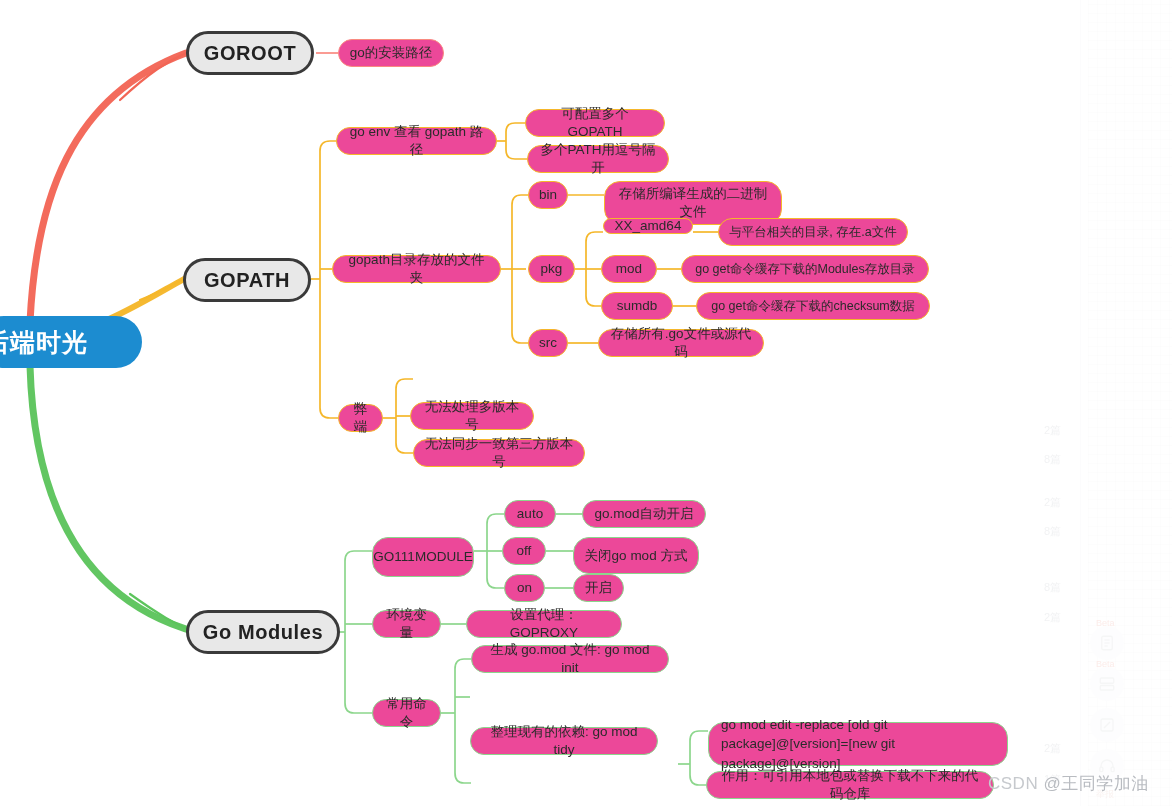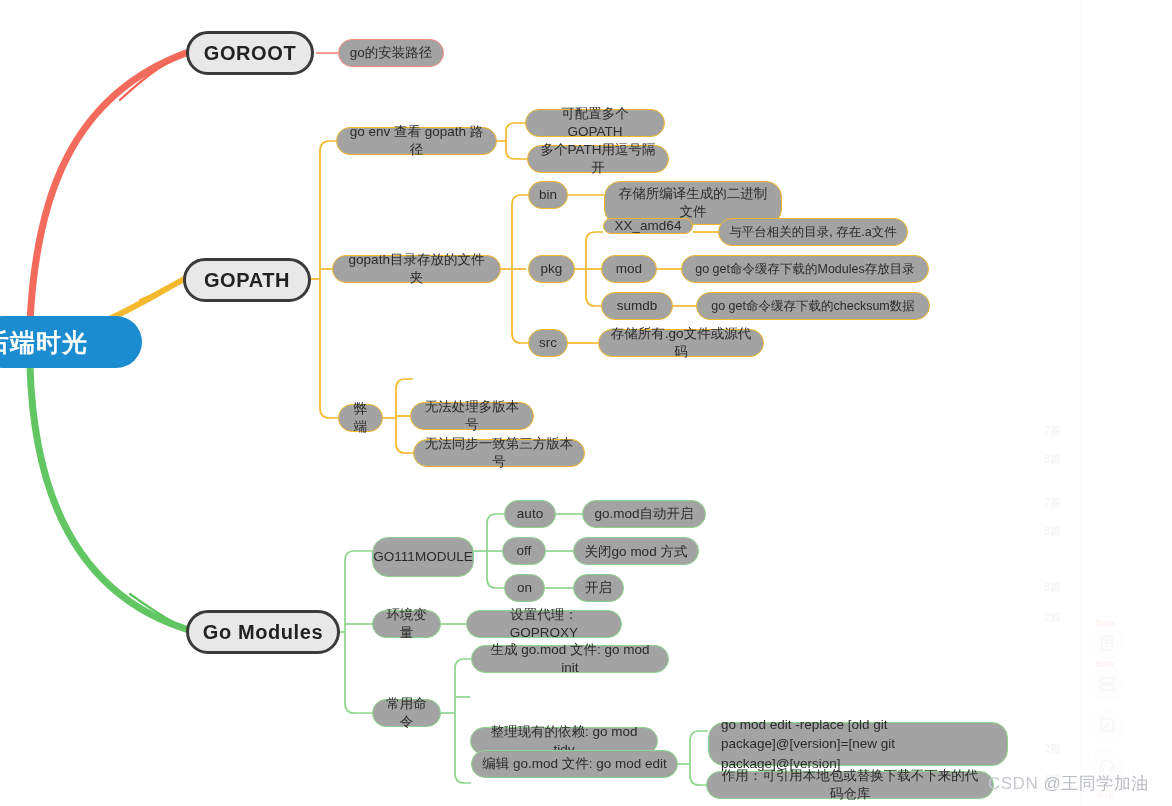--- a/index.html
+++ b/index.html
@@ -15,21 +15,21 @@
   svg.edges{position:absolute;left:0;top:0;width:1172px;height:806px;pointer-events:none;}
 
   
   .node{
     position:absolute;
     box-sizing:border-box;
     display:flex;align-items:center;justify-content:center;
     text-align:center;
     white-space:pre-wrap;
     line-height:1.3;
-    background:#a3a3a3;
+    background:#ec4899;
   }
 
   
   .root{
     background:#1c8cd0;
     color:#fff;
     font-size:25px;
     font-weight:bold;
     letter-spacing:1px;
     border-radius:34px;
@@ -294,43 +294,40 @@
   <div class="node pill c-grn" style="left:504px;top:500px;width:52px;height:28px;">
     <span>auto</span>
   </div>
   <div class="node pill c-grn" style="left:582px;top:500px;width:124px;height:28px;">
     <span>go.mod自动开启</span>
   </div>
 
   <div class="node pill c-grn" style="left:502px;top:537px;width:44px;height:28px;">
     <span>off</span>
   </div>
-  <div class="node pill c-grn" style="left:573px;top:537px;width:126px;height:28px;align-items:flex-end;">
+  <div class="node pill c-grn" style="left:573px;top:537px;width:126px;height:37px;">
     <span>关闭go mod 方式</span>
   </div>
 
   <div class="node pill c-grn" style="left:504px;top:574px;width:41px;height:28px;">
     <span>on</span>
   </div>
   <div class="node pill c-grn" style="left:573px;top:574px;width:51px;height:28px;">
     <span>开启</span>
   </div>
 
   <div class="node pill c-grn" style="left:466px;top:610px;width:156px;height:28px;">
     <span>设置代理：GOPROXY</span>
   </div>
 
   <div class="node pill c-grn" style="left:471px;top:645px;width:198px;height:28px;">
     <span>生成 go.mod 文件: go mod init</span>
   </div>
   <div class="node pill c-grn" style="left:470px;top:683px;width:188px;height:28px;margin-top:44px;">
     <span>整理现有的依赖: go mod tidy</span>
-  </div>
-  <div class="node pill c-grn" style="left:471px;top:750px;width:207px;height:28px;">
-    <span>编辑 go.mod 文件: go mod edit</span>
   </div>
 
   <div class="node pill c-grn two-line" style="left:708px;top:722px;width:300px;height:44px;padding:4px 12px;">
     <span>go mod edit -replace [old git package]@[version]=[new git package]@[version]</span>
   </div>
   <div class="node pill c-grn" style="left:706px;top:771px;width:288px;height:28px;">
     <span>作用：可引用本地包或替换下载不下来的代码仓库</span>
   </div>
 
 </div>

